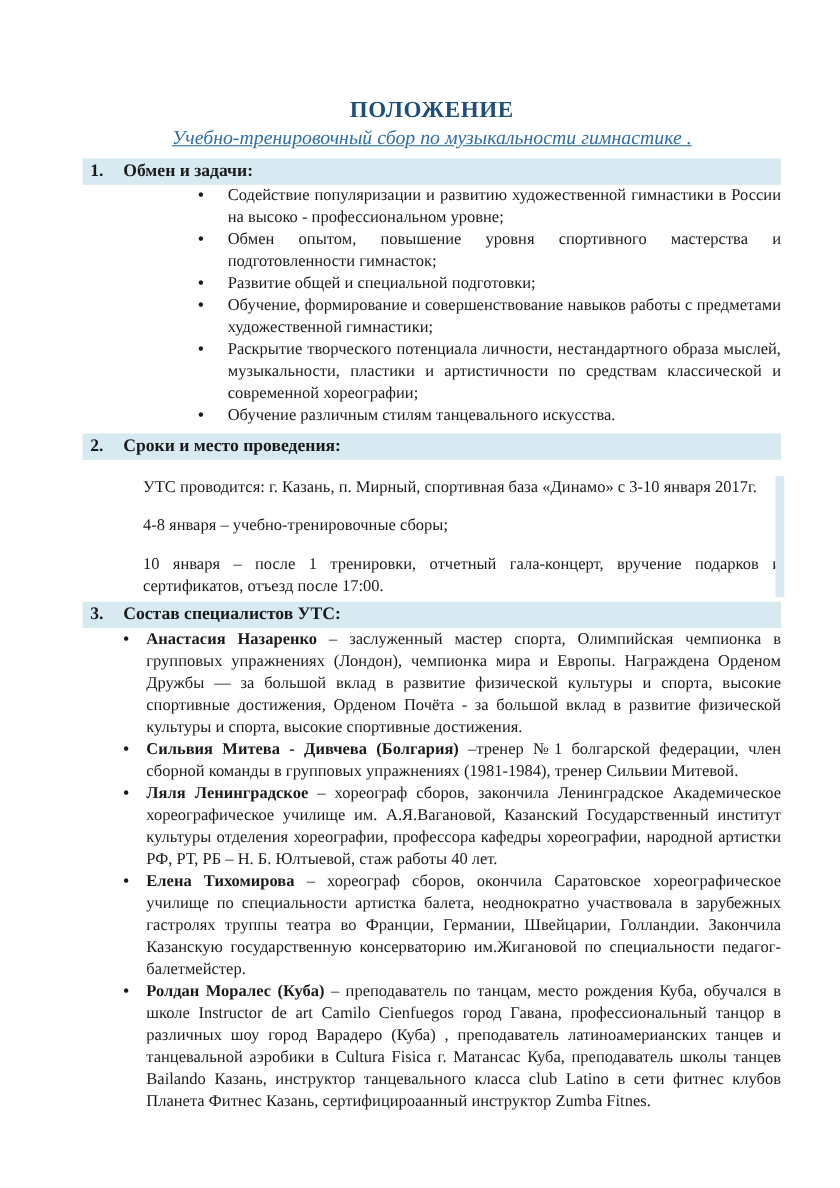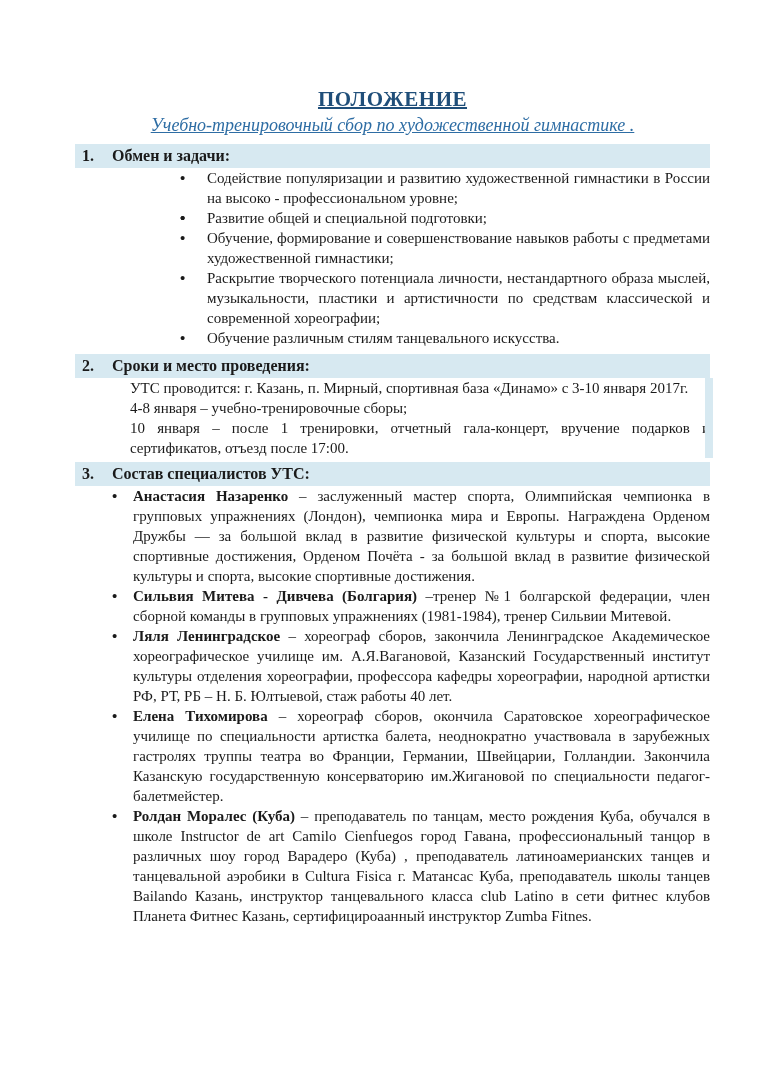--- a/index.html
+++ b/index.html
@@ -15,21 +15,20 @@
     position:absolute;
     left:75px; top:86px;
     width:635px;
   }
   .doc-title {
     text-align:center;
     font-size:21px;
     line-height:26px;
     font-weight:bold;
     color:#1F4E79;
-    text-decoration:underline;
     text-decoration-thickness:2px;
     letter-spacing:0.5px;
   }
   .doc-subtitle {
     text-align:center;
     font-size:18px;
     line-height:26px;
     font-style:italic;
     color:#2E6DA4;
     text-decoration:underline;
@@ -54,49 +53,50 @@
     line-height:20px;
     text-align:justify;
   }
   .b-item { position:relative; }
   .s1 .b-item { padding-left:132px; }
   .s1 .dot { position:absolute; left:105px; top:0; }
   .s3 .b-item { padding-left:58px; }
   .s3 .dot { position:absolute; left:37px; top:0; }
   .dot { font-weight:bold; }
   .s2-body { position:relative; }
-  .s2-body p { margin:0 0 0 55px;font-family:Liberation Serif, serif; }
+  .s2-body p { margin:15px 0 0 55px;font-family:Liberation Serif, serif; }
   .strip {
     position:absolute;
     left:630px; top:0; bottom:0;
     width:8px;
     background:#D7E9F1;
   }
   .spec-name { font-weight:bold; }
 </style>
 </head>
 <body>
 
 <div class="page">
   <div class="content">
 
     <div class="doc-title">ПОЛОЖЕНИЕ</div>
-    <div class="doc-subtitle">Учебно-тренировочный сбор по художественной гимнастике .</div>
+    <div class="doc-subtitle">Учебно-тренировочный сбор по музыкальности гимнастике .</div>
 
     <div class="sec-header">
       <span class="num">1.</span>
       <span class="label">Обмен и задачи:</span>
     </div>
     <div class="body-text s1">
       <div class="b-item">
         <span class="dot">•</span>
         <span>Содействие популяризации и развитию художественной гимнастики в России на высоко - профессиональном уровне;</span>
       </div>
       <div class="b-item">
         <span class="dot">•</span>
+        <span>Обмен опытом, повышение уровня спортивного мастерства и подготовленности гимнасток;</span>
       </div>
       <div class="b-item">
         <span class="dot">•</span>
         <span>Развитие общей и специальной подготовки;</span>
       </div>
       <div class="b-item">
         <span class="dot">•</span>
         <span>Обучение, формирование и совершенствование навыков работы с предметами художественной гимнастики;</span>
       </div>
       <div class="b-item">

